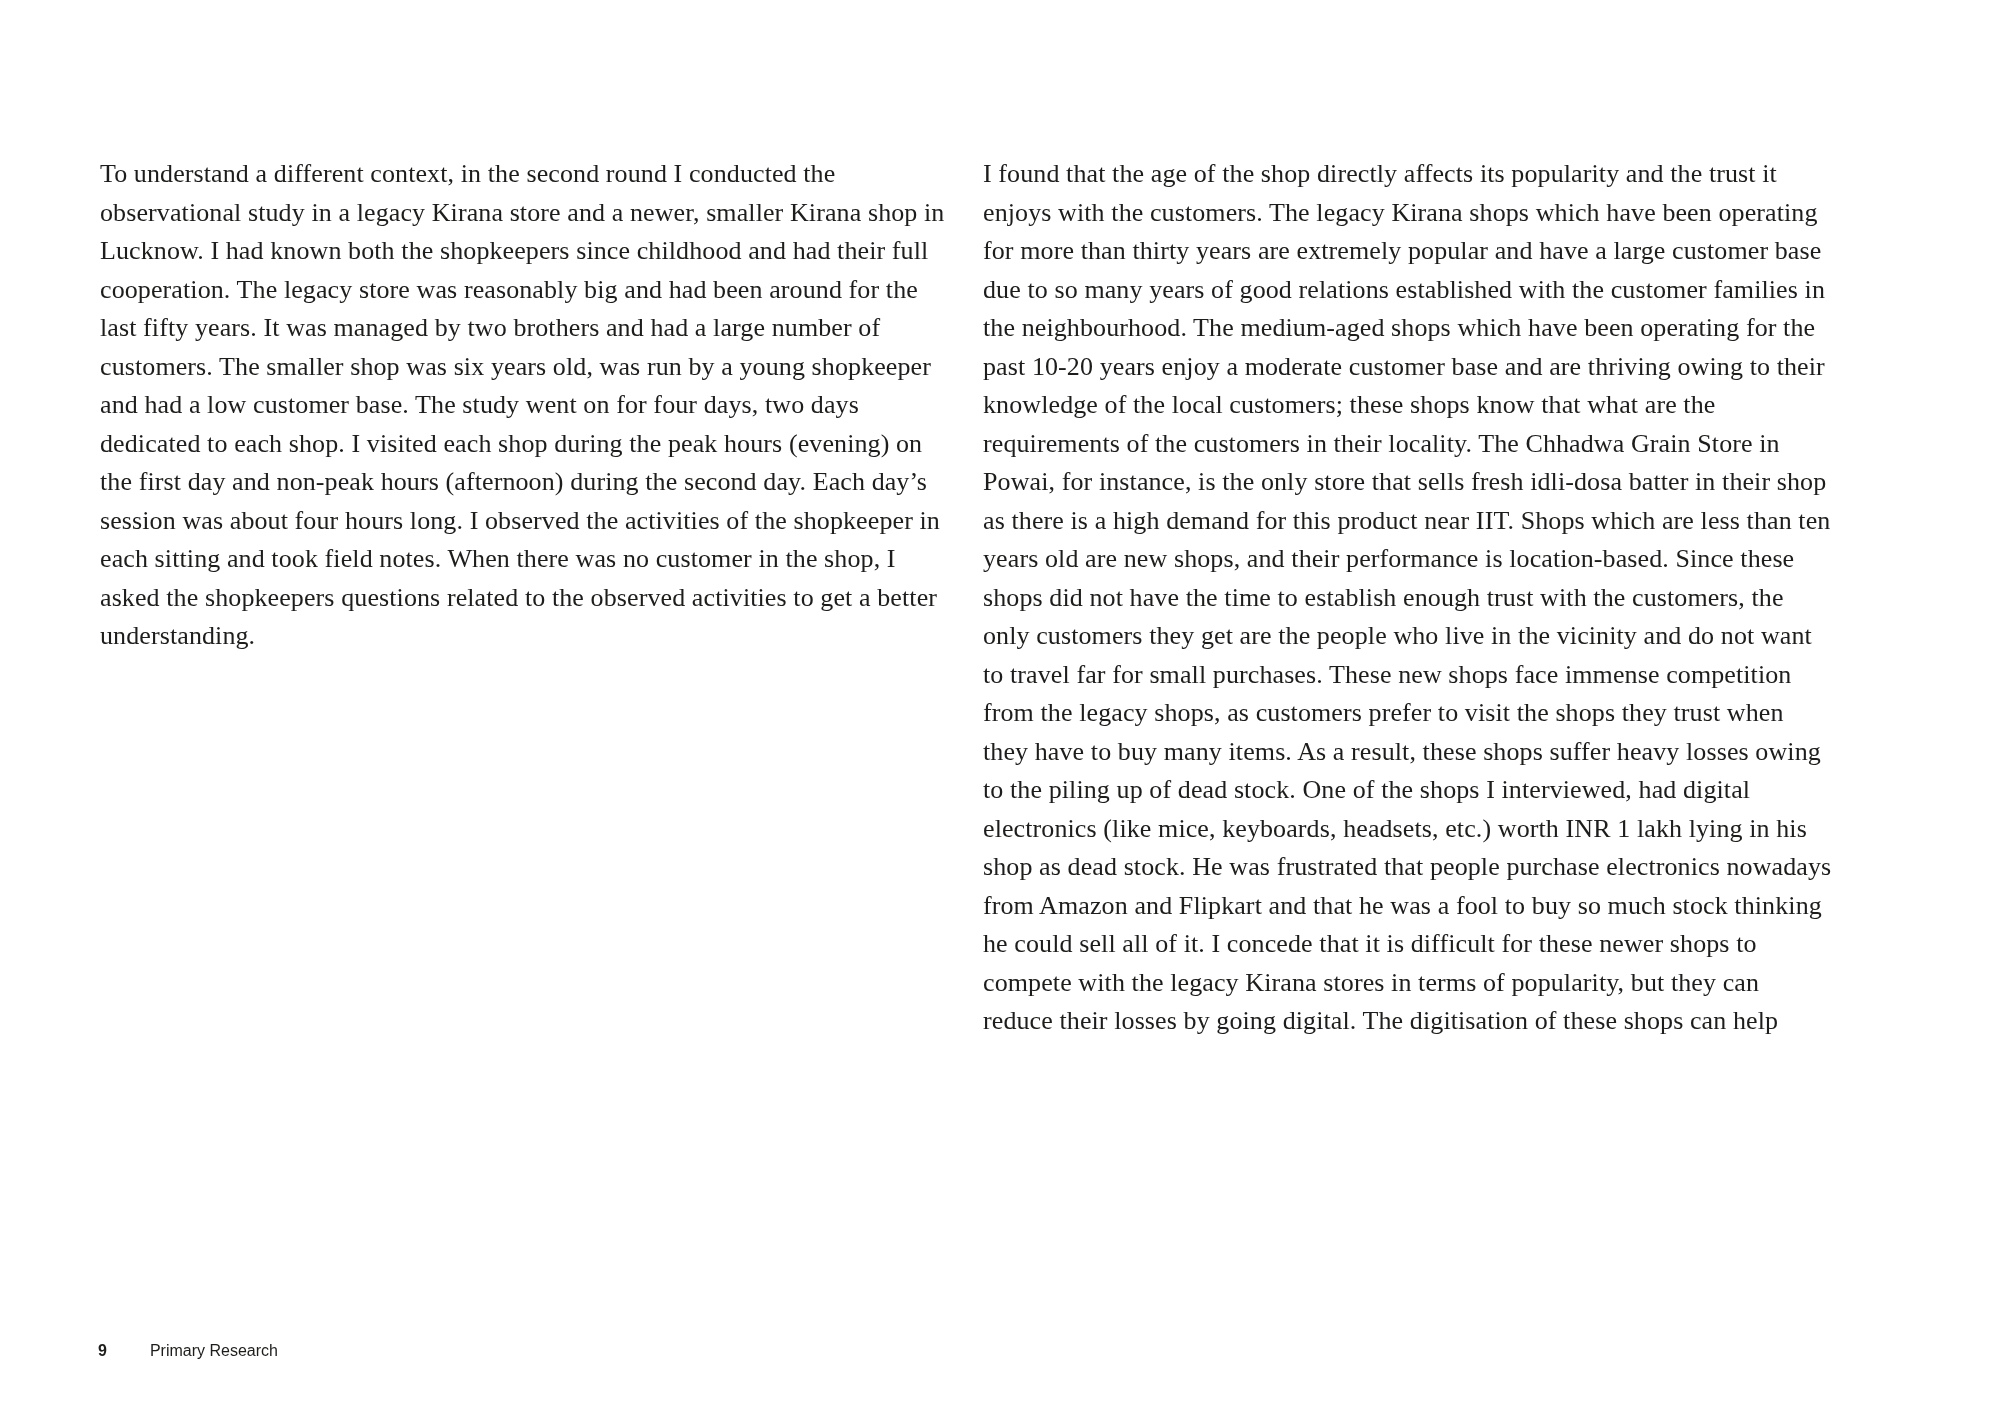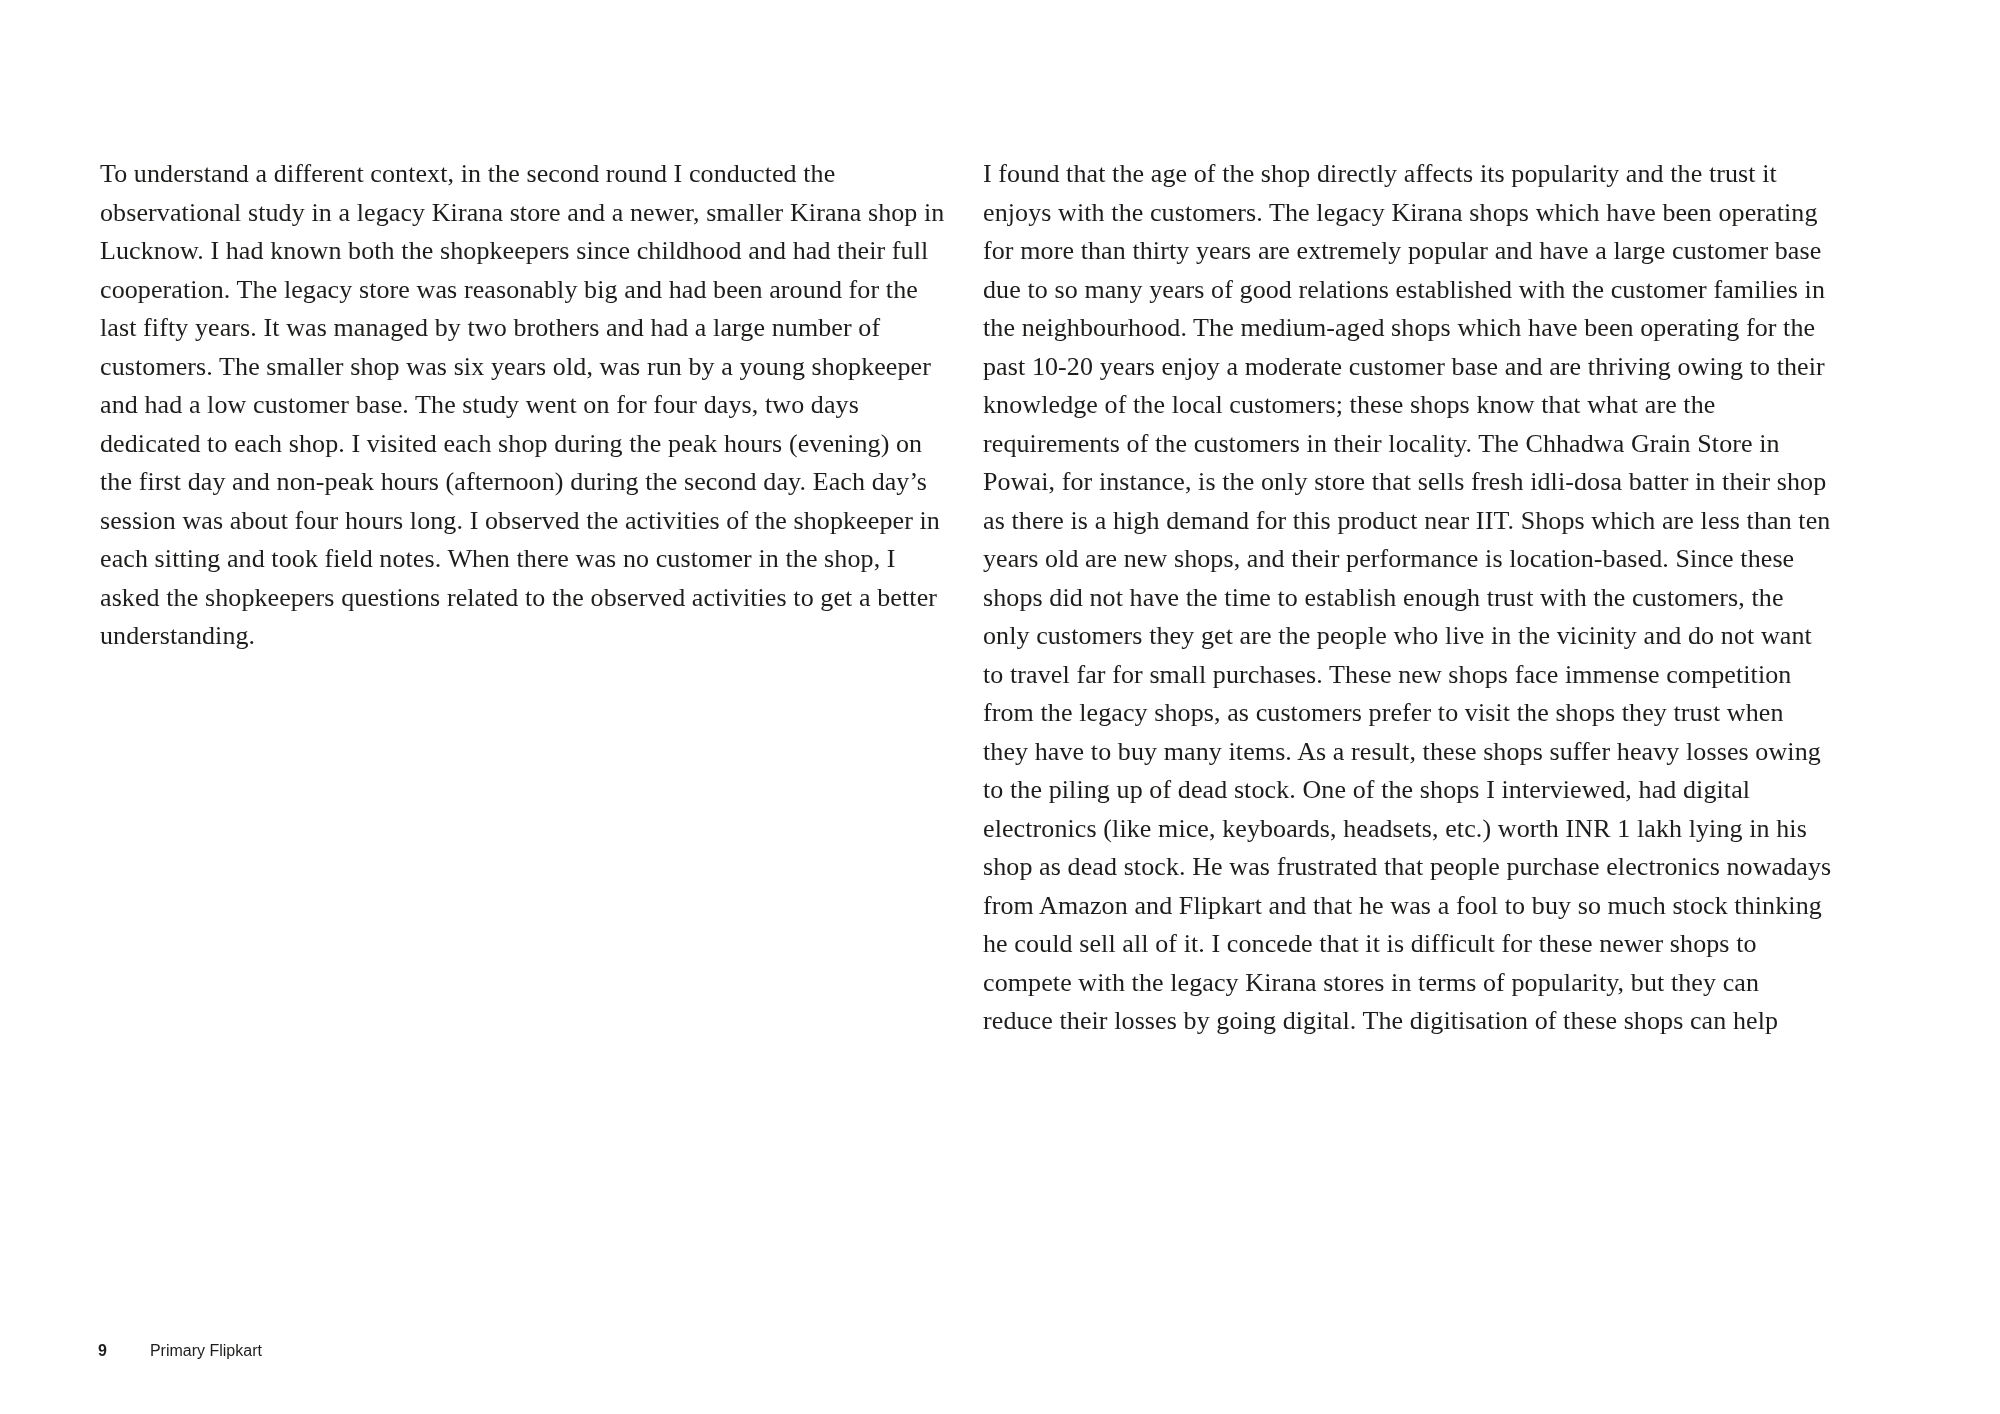--- a/index.html
+++ b/index.html
@@ -69,16 +69,16 @@
   <div class="column column-left">
     <p class="body-paragraph">To understand a different context, in the second round I conducted the observational study in a legacy Kirana store and a newer, smaller Kirana shop in Lucknow. I had known both the shopkeepers since childhood and had their full cooperation. The legacy store was reasonably big and had been around for the last fifty years. It was managed by two brothers and had a large number of customers. The smaller shop was six years old, was run by a young shopkeeper and had a low customer base. The study went on for four days, two days dedicated to each shop. I visited each shop during the peak hours (evening) on the first day and non-peak hours (afternoon) during the second day. Each day’s session was about four hours long. I observed the activities of the shopkeeper in each sitting and took field notes. When there was no customer in the shop, I asked the shopkeepers questions related to the observed activities to get a better understanding.</p>
   </div>
 
   <div class="column column-right">
     <p class="body-paragraph">I found that the age of the shop directly affects its popularity and the trust it enjoys with the customers. The legacy Kirana shops which have been operating for more than thirty years are extremely popular and have a large customer base due to so many years of good relations established with the customer families in the neighbourhood. The medium-aged shops which have been operating for the past 10-20 years enjoy a moderate customer base and are thriving owing to their knowledge of the local customers; these shops know that what are the requirements of the customers in their locality. The Chhadwa Grain Store in Powai, for instance, is the only store that sells fresh idli-dosa batter in their shop as there is a high demand for this product near IIT. Shops which are less than ten years old are new shops, and their performance is location-based. Since these shops did not have the time to establish enough trust with the customers, the only customers they get are the people who live in the vicinity and do not want to travel far for small purchases. These new shops face immense competition from the legacy shops, as customers prefer to visit the shops they trust when they have to buy many items. As a result, these shops suffer heavy losses owing to the piling up of dead stock. One of the shops I interviewed, had digital electronics (like mice, keyboards, headsets, etc.) worth INR 1 lakh lying in his shop as dead stock. He was frustrated that people purchase electronics nowadays from Amazon and Flipkart and that he was a fool to buy so much stock thinking he could sell all of it. I concede that it is difficult for these newer shops to compete with the legacy Kirana stores in terms of popularity, but they can reduce their losses by going digital. The digitisation of these shops can help</p>
   </div>
 
   <div class="footer">
     <span class="page-number">9</span>
-    <span class="footer-section-label">Primary Flipkart</span>
+    <span class="footer-section-label">Primary Research</span>
   </div>
 
 </div>
 
 </body></html>

